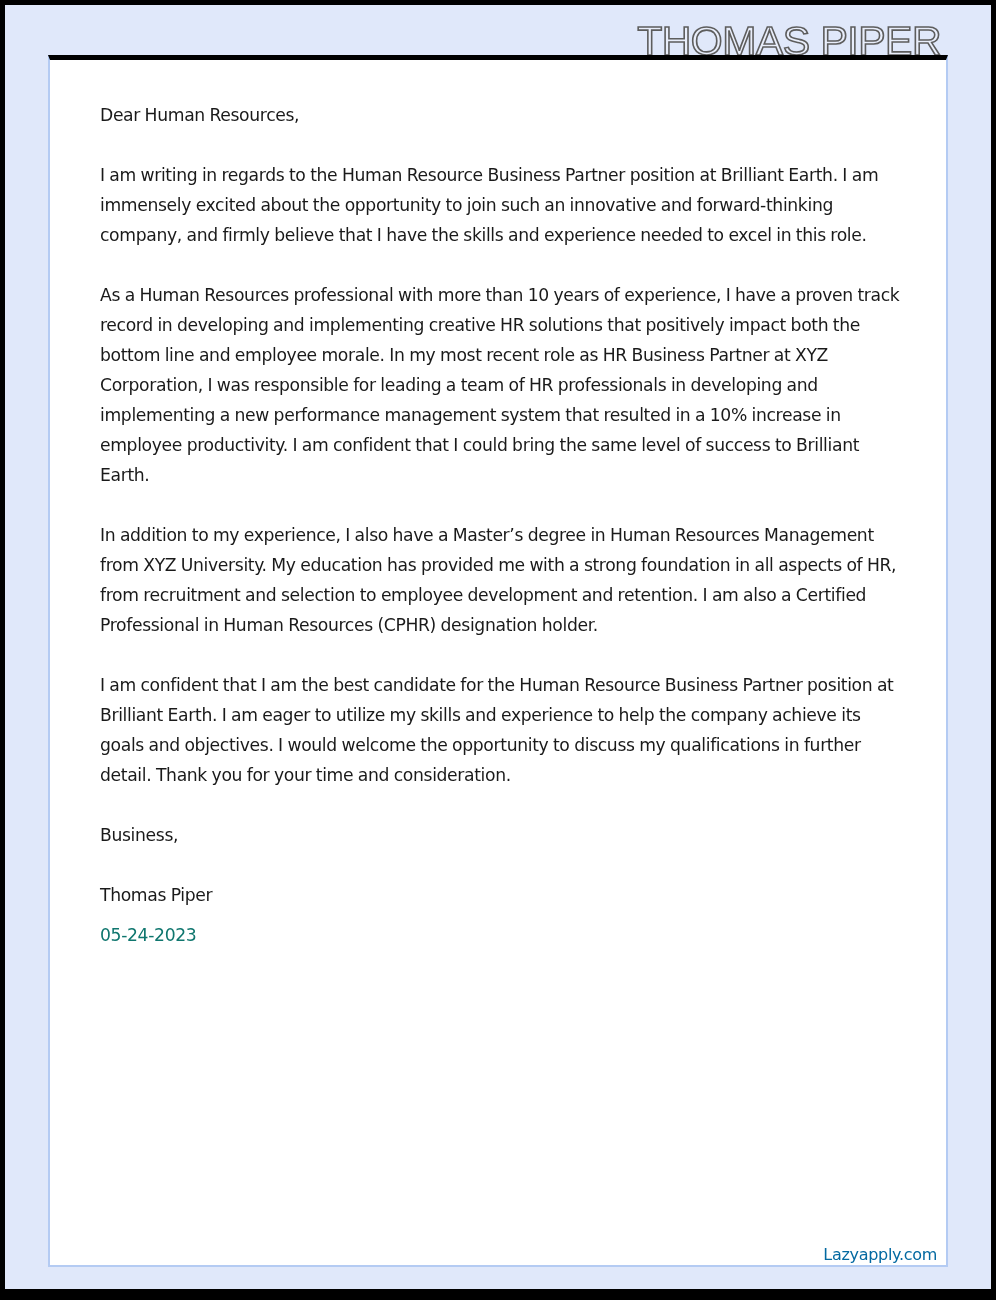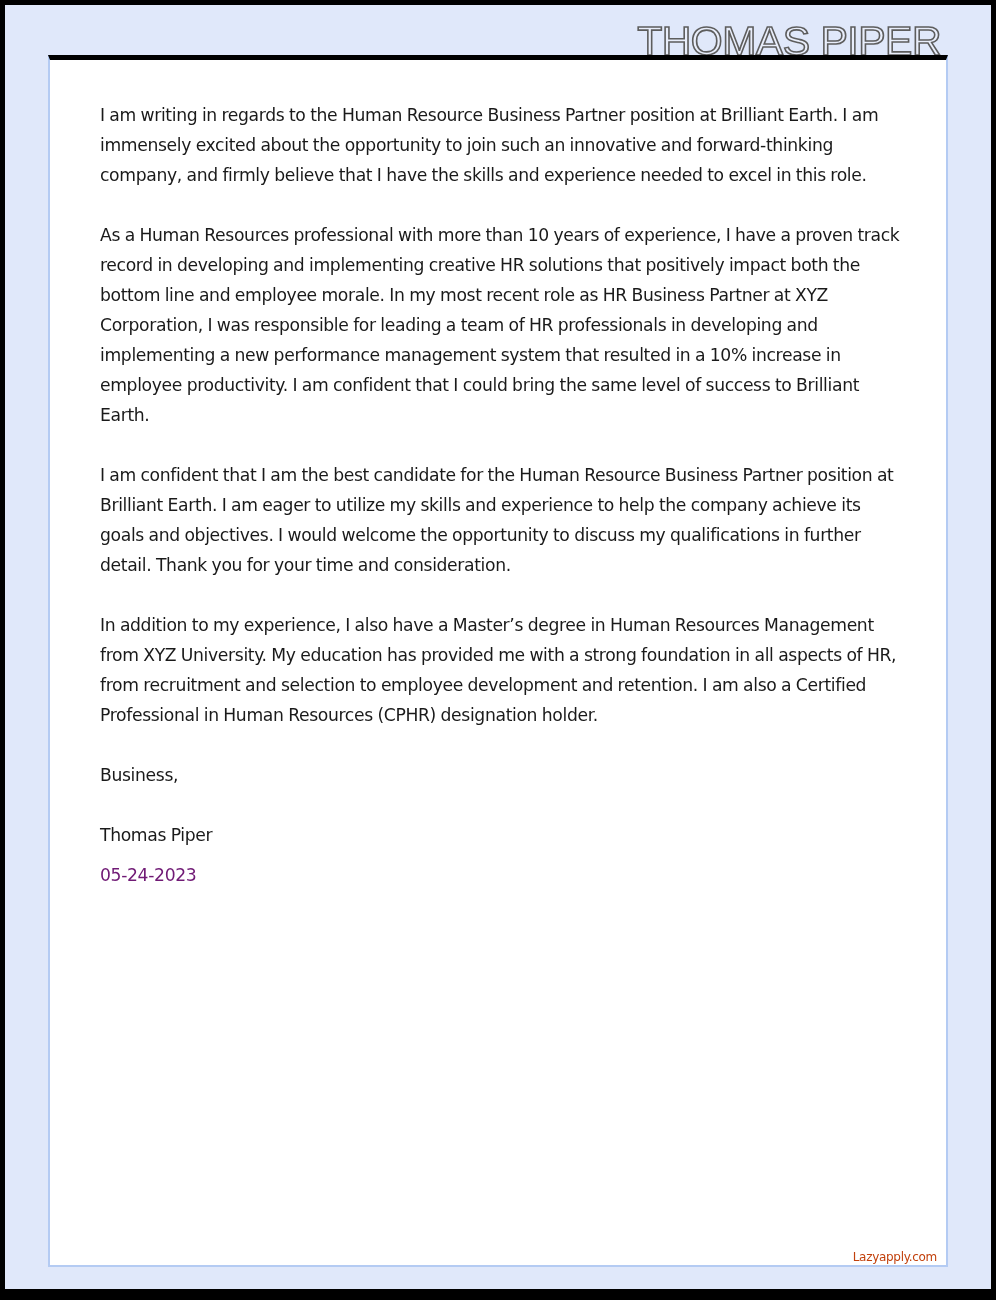--- a/index.html
+++ b/index.html
@@ -44,41 +44,42 @@
       width: 800px;
       font-family: "DejaVu Sans", sans-serif;
       font-size: 17.2px;
       line-height: 30px;
       color: #1a1a1a;
       letter-spacing: -0.35px;
       word-spacing: -0.5px;
     }
     .letter p { margin: 0 0 30px 0; }
     .letter p.tight { margin-bottom: 10px; }
-    .date { color: #701a75; }
+    .date { color: #0f766e; }
     .footer-brand {
       position: absolute;
       right: 9px; bottom: 1px;
       font-family: "DejaVu Sans", sans-serif;
-      font-size: 12px;
-      color: #c2410c;
+      font-size: 16px;
+      color: #0369a1;
       letter-spacing: -0.3px;
     }
   </style>
 </head>
 <body>
 
 <div class="frame">
   <div class="name-title">THOMAS PIPER</div>
 
   <div class="paper">
     <div class="letter">
+      <p>Dear Human Resources,</p>
       <p>I am writing in regards to the Human Resource Business Partner position at Brilliant Earth. I am immensely excited about the opportunity to join such an innovative and forward-thinking company, and firmly believe that I have the skills and experience needed to excel in this role.</p>
       <p>As a Human Resources professional with more than 10 years of experience, I have a proven track record in developing and implementing creative HR solutions that positively impact both the bottom line and employee morale. In my most recent role as HR Business Partner at XYZ Corporation, I was responsible for leading a team of HR professionals in developing and implementing a new performance management system that resulted in a 10% increase in employee productivity. I am confident that I could bring the same level of success to Brilliant Earth.</p>
+      <p>In addition to my experience, I also have a Master’s degree in Human Resources Management from XYZ University. My education has provided me with a strong foundation in all aspects of HR, from recruitment and selection to employee development and retention. I am also a Certified Professional in Human Resources (CPHR) designation holder.</p>
       <p>I am confident that I am the best candidate for the Human Resource Business Partner position at Brilliant Earth. I am eager to utilize my skills and experience to help the company achieve its goals and objectives. I would welcome the opportunity to discuss my qualifications in further detail. Thank you for your time and consideration.</p>
-      <p>In addition to my experience, I also have a Master’s degree in Human Resources Management from XYZ University. My education has provided me with a strong foundation in all aspects of HR, from recruitment and selection to employee development and retention. I am also a Certified Professional in Human Resources (CPHR) designation holder.</p>
       <p>Business,</p>
       <p class="tight">Thomas Piper</p>
       <p class="date">05-24-2023</p>
     </div>
     <div class="footer-brand">Lazyapply.com</div>
   </div>
 </div>
 
 </body></html>

